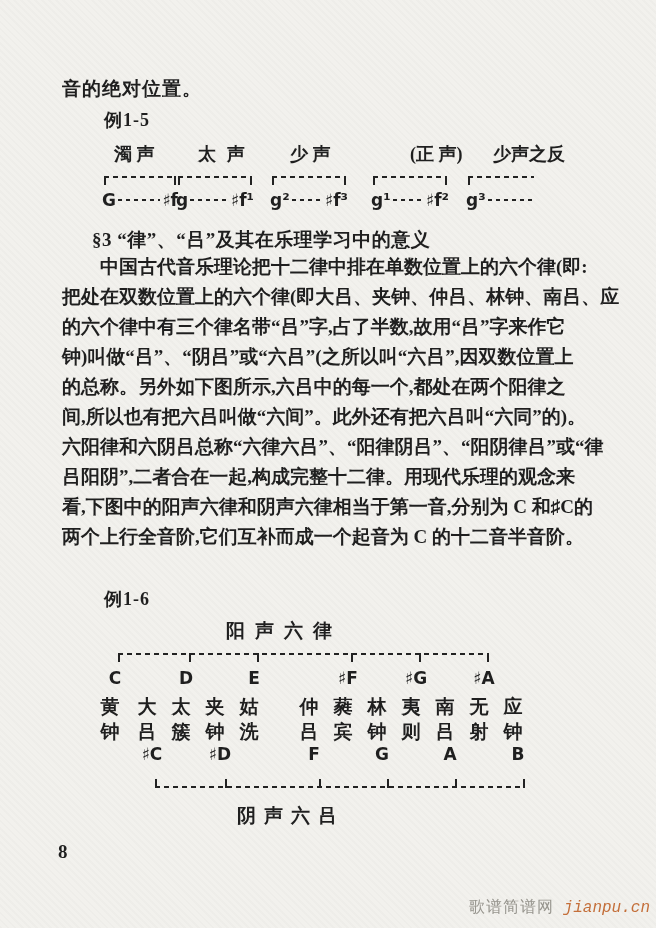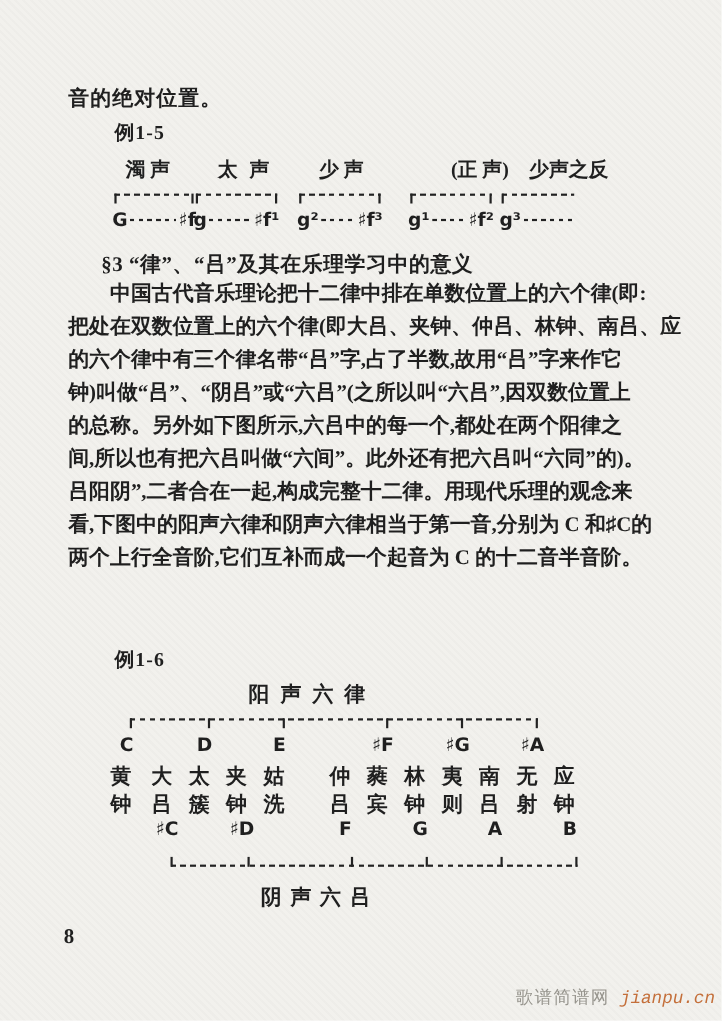--- a/index.html
+++ b/index.html
@@ -15,21 +15,21 @@
   .exlabel.e15{left:104px;top:108px;}
   .exlabel.e16{left:104px;top:587px;}
 
   
   .ex15{position:absolute;left:0;top:0;width:656px;height:230px;}
   .grp{position:absolute;top:142px;height:80px;}
   .grp:nth-of-type(1){left:86px;width:76px;margin-left:16px;}
   .grp:nth-of-type(2){left:176px;width:78px;}
   .grp:nth-of-type(3){left:270px;width:78px;}
   .grp:nth-of-type(4){left:371px;width:78px;}
-  .grp:nth-of-type(5){left:454px;width:70px;}
+  .grp:nth-of-type(5){left:466px;width:70px;}
   .grp-label{position:absolute;top:0;font-size:18px;font-weight:bold;white-space:nowrap;}
   .grp:nth-of-type(1) .grp-label{left:12px;}
   .grp:nth-of-type(2) .grp-label{left:22px;font-family:Liberation Mono, monospace;}
   .grp:nth-of-type(3) .grp-label{left:20px;}
   .grp:nth-of-type(4) .grp-label{left:39px;}
   .grp:nth-of-type(5) .grp-label{left:27px;}
   .brk{position:absolute;top:34px;left:2px;right:2px;height:9px;
        background:repeating-linear-gradient(90deg,#222 0 5px,transparent 5px 9px);
        background-size:100% 2px;background-repeat:no-repeat;}
   .brk::before,.brk::after{content:"";position:absolute;top:0;width:2px;height:9px;background:#222;}
@@ -156,20 +156,21 @@
       <div class="bodyline">把处在双数位置上的六个律(即大吕、夹钟、仲吕、林钟、南吕、应</div>
 
       <div class="bodyline">的六个律中有三个律名带“吕”字,占了半数,故用“吕”字来作它</div>
 
       <div class="bodyline">钟)叫做“吕”、“阴吕”或“六吕”(之所以叫“六吕”,因双数位置上</div>
 
       <div class="bodyline">的总称。另外如下图所示,六吕中的每一个,都处在两个阳律之</div>
 
       <div class="bodyline">间,所以也有把六吕叫做“六间”。此外还有把六吕叫“六同”的)。</div>
 
+      <div class="bodyline">六阳律和六阴吕总称“六律六吕”、“阳律阴吕”、“阳阴律吕”或“律</div>
 
       <div class="bodyline">吕阳阴”,二者合在一起,构成完整十二律。用现代乐理的观念来</div>
 
       <div class="bodyline">看,下图中的阳声六律和阴声六律相当于第一音,分别为 C 和♯C的</div>
 
       <div class="bodyline">两个上行全音阶,它们互补而成一个起音为 C 的十二音半音阶。</div>
     </div>
 
   <div class="exlabel e16">例1-6</div>
 

